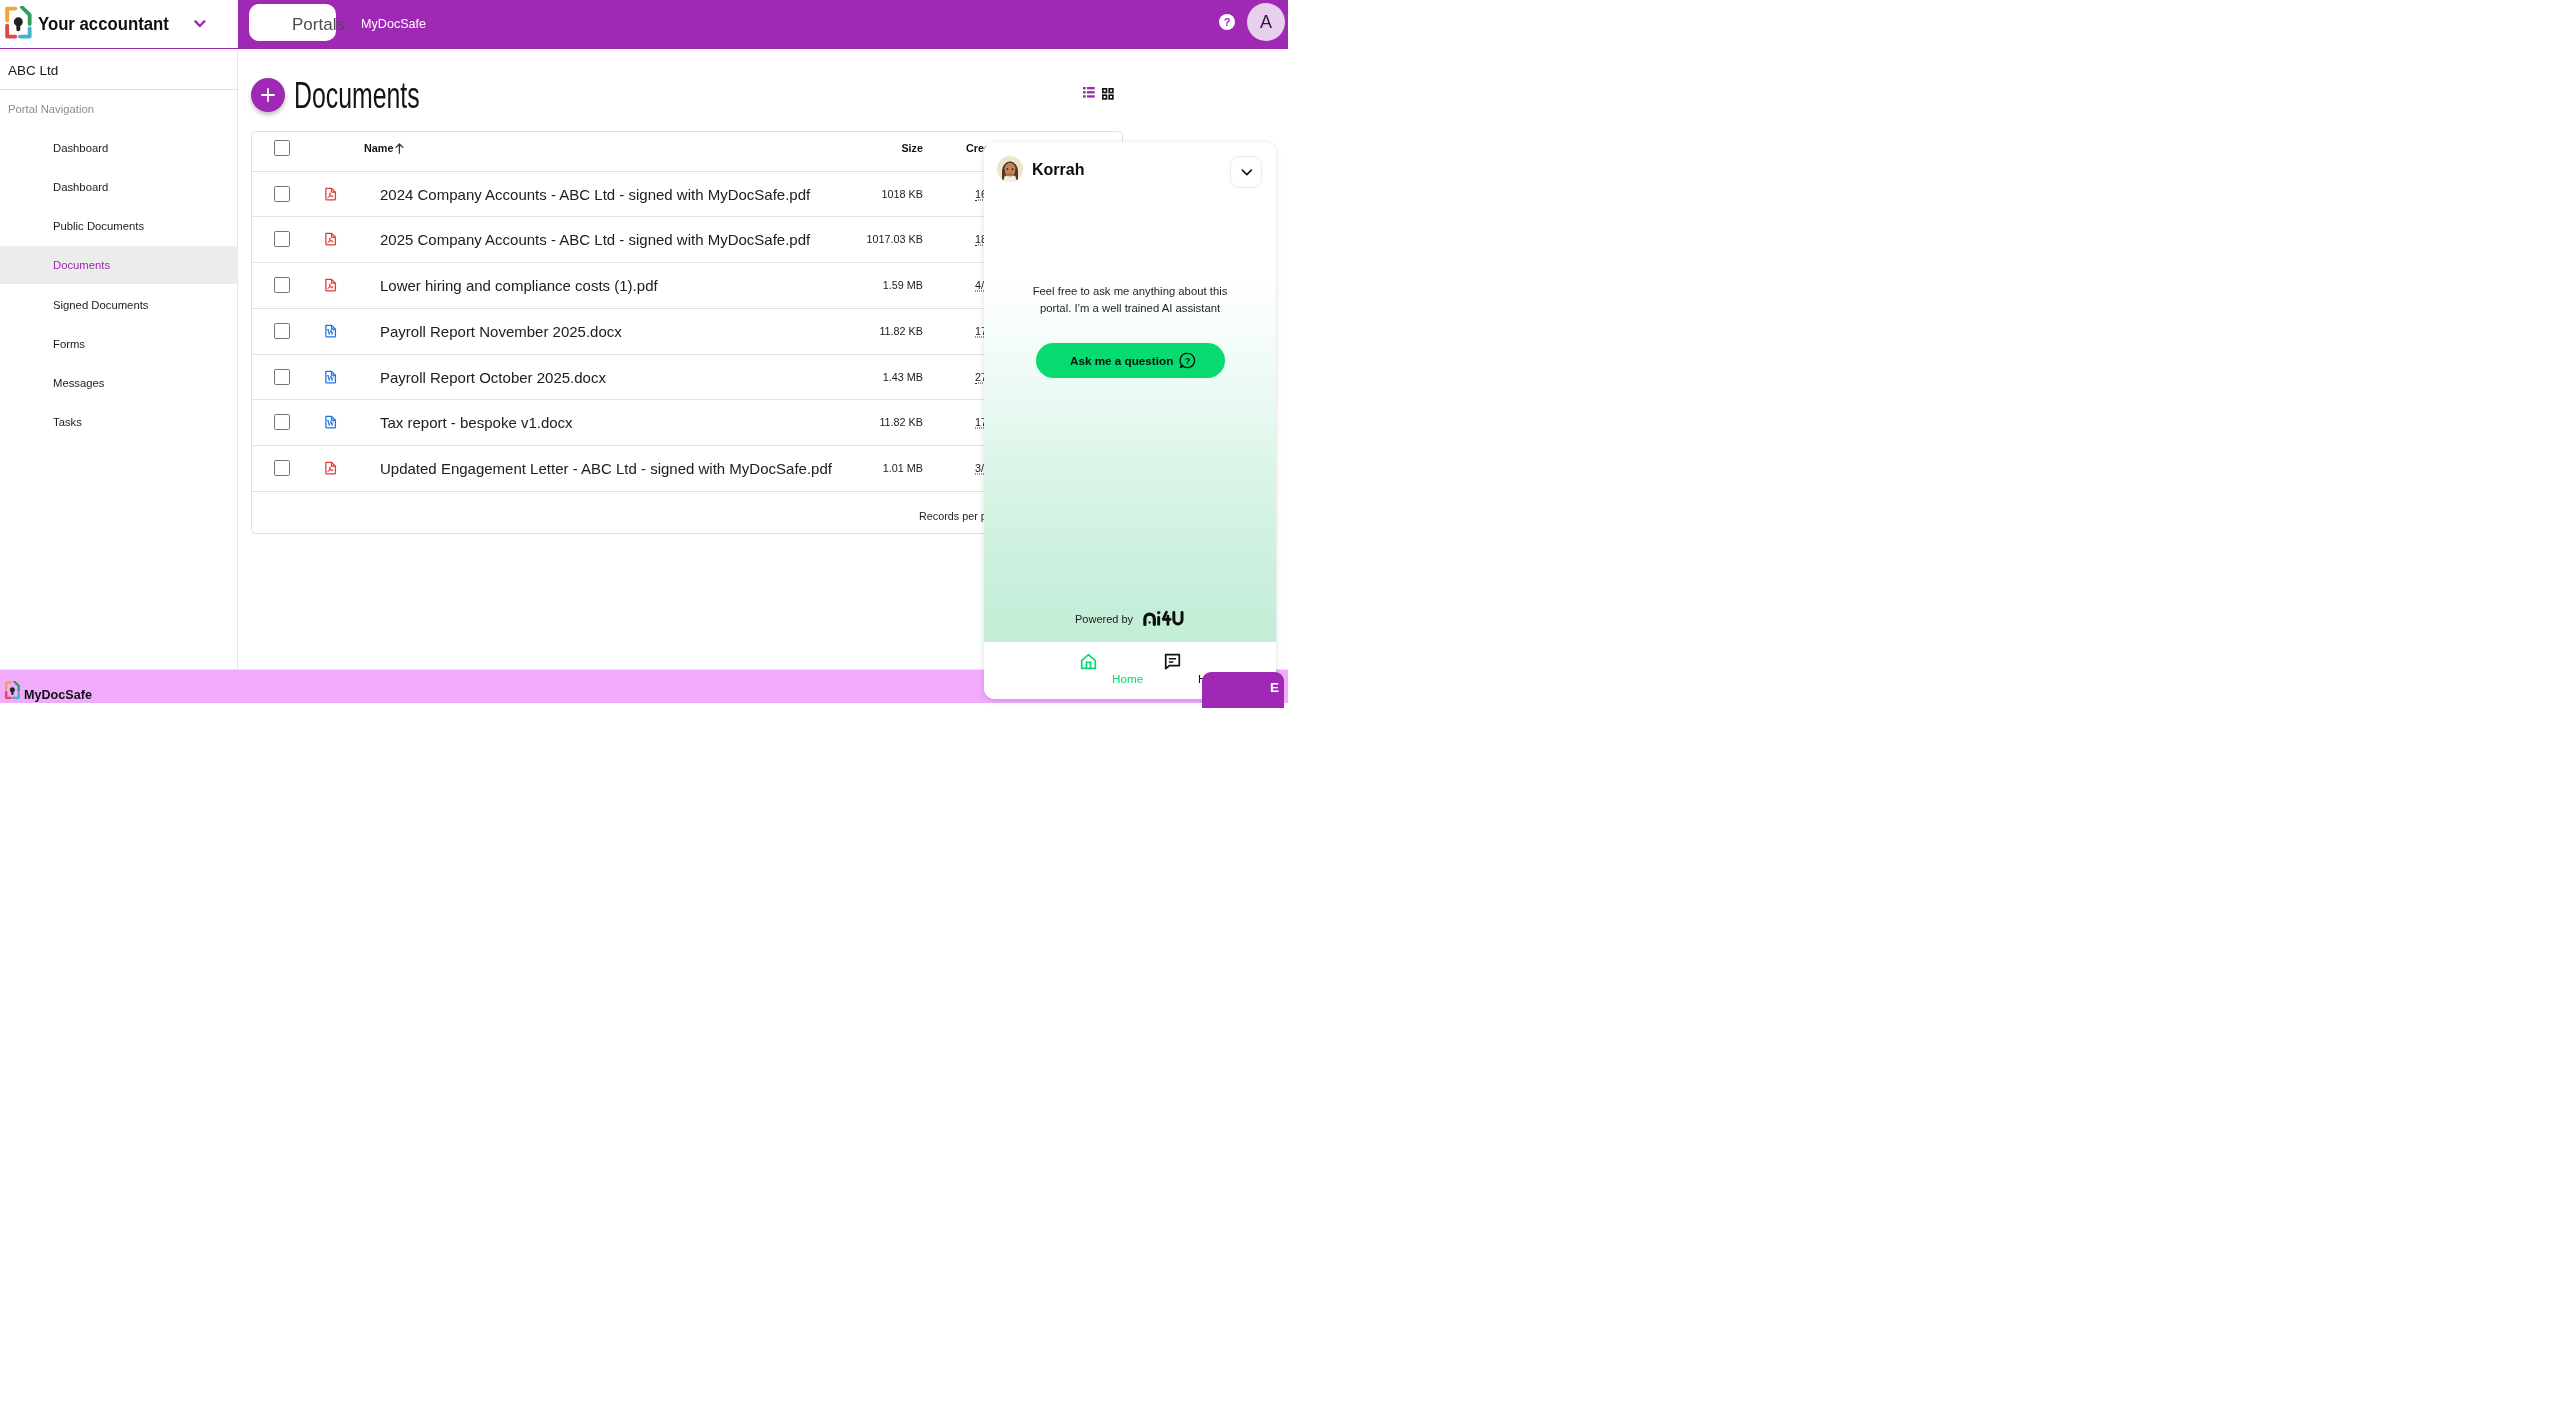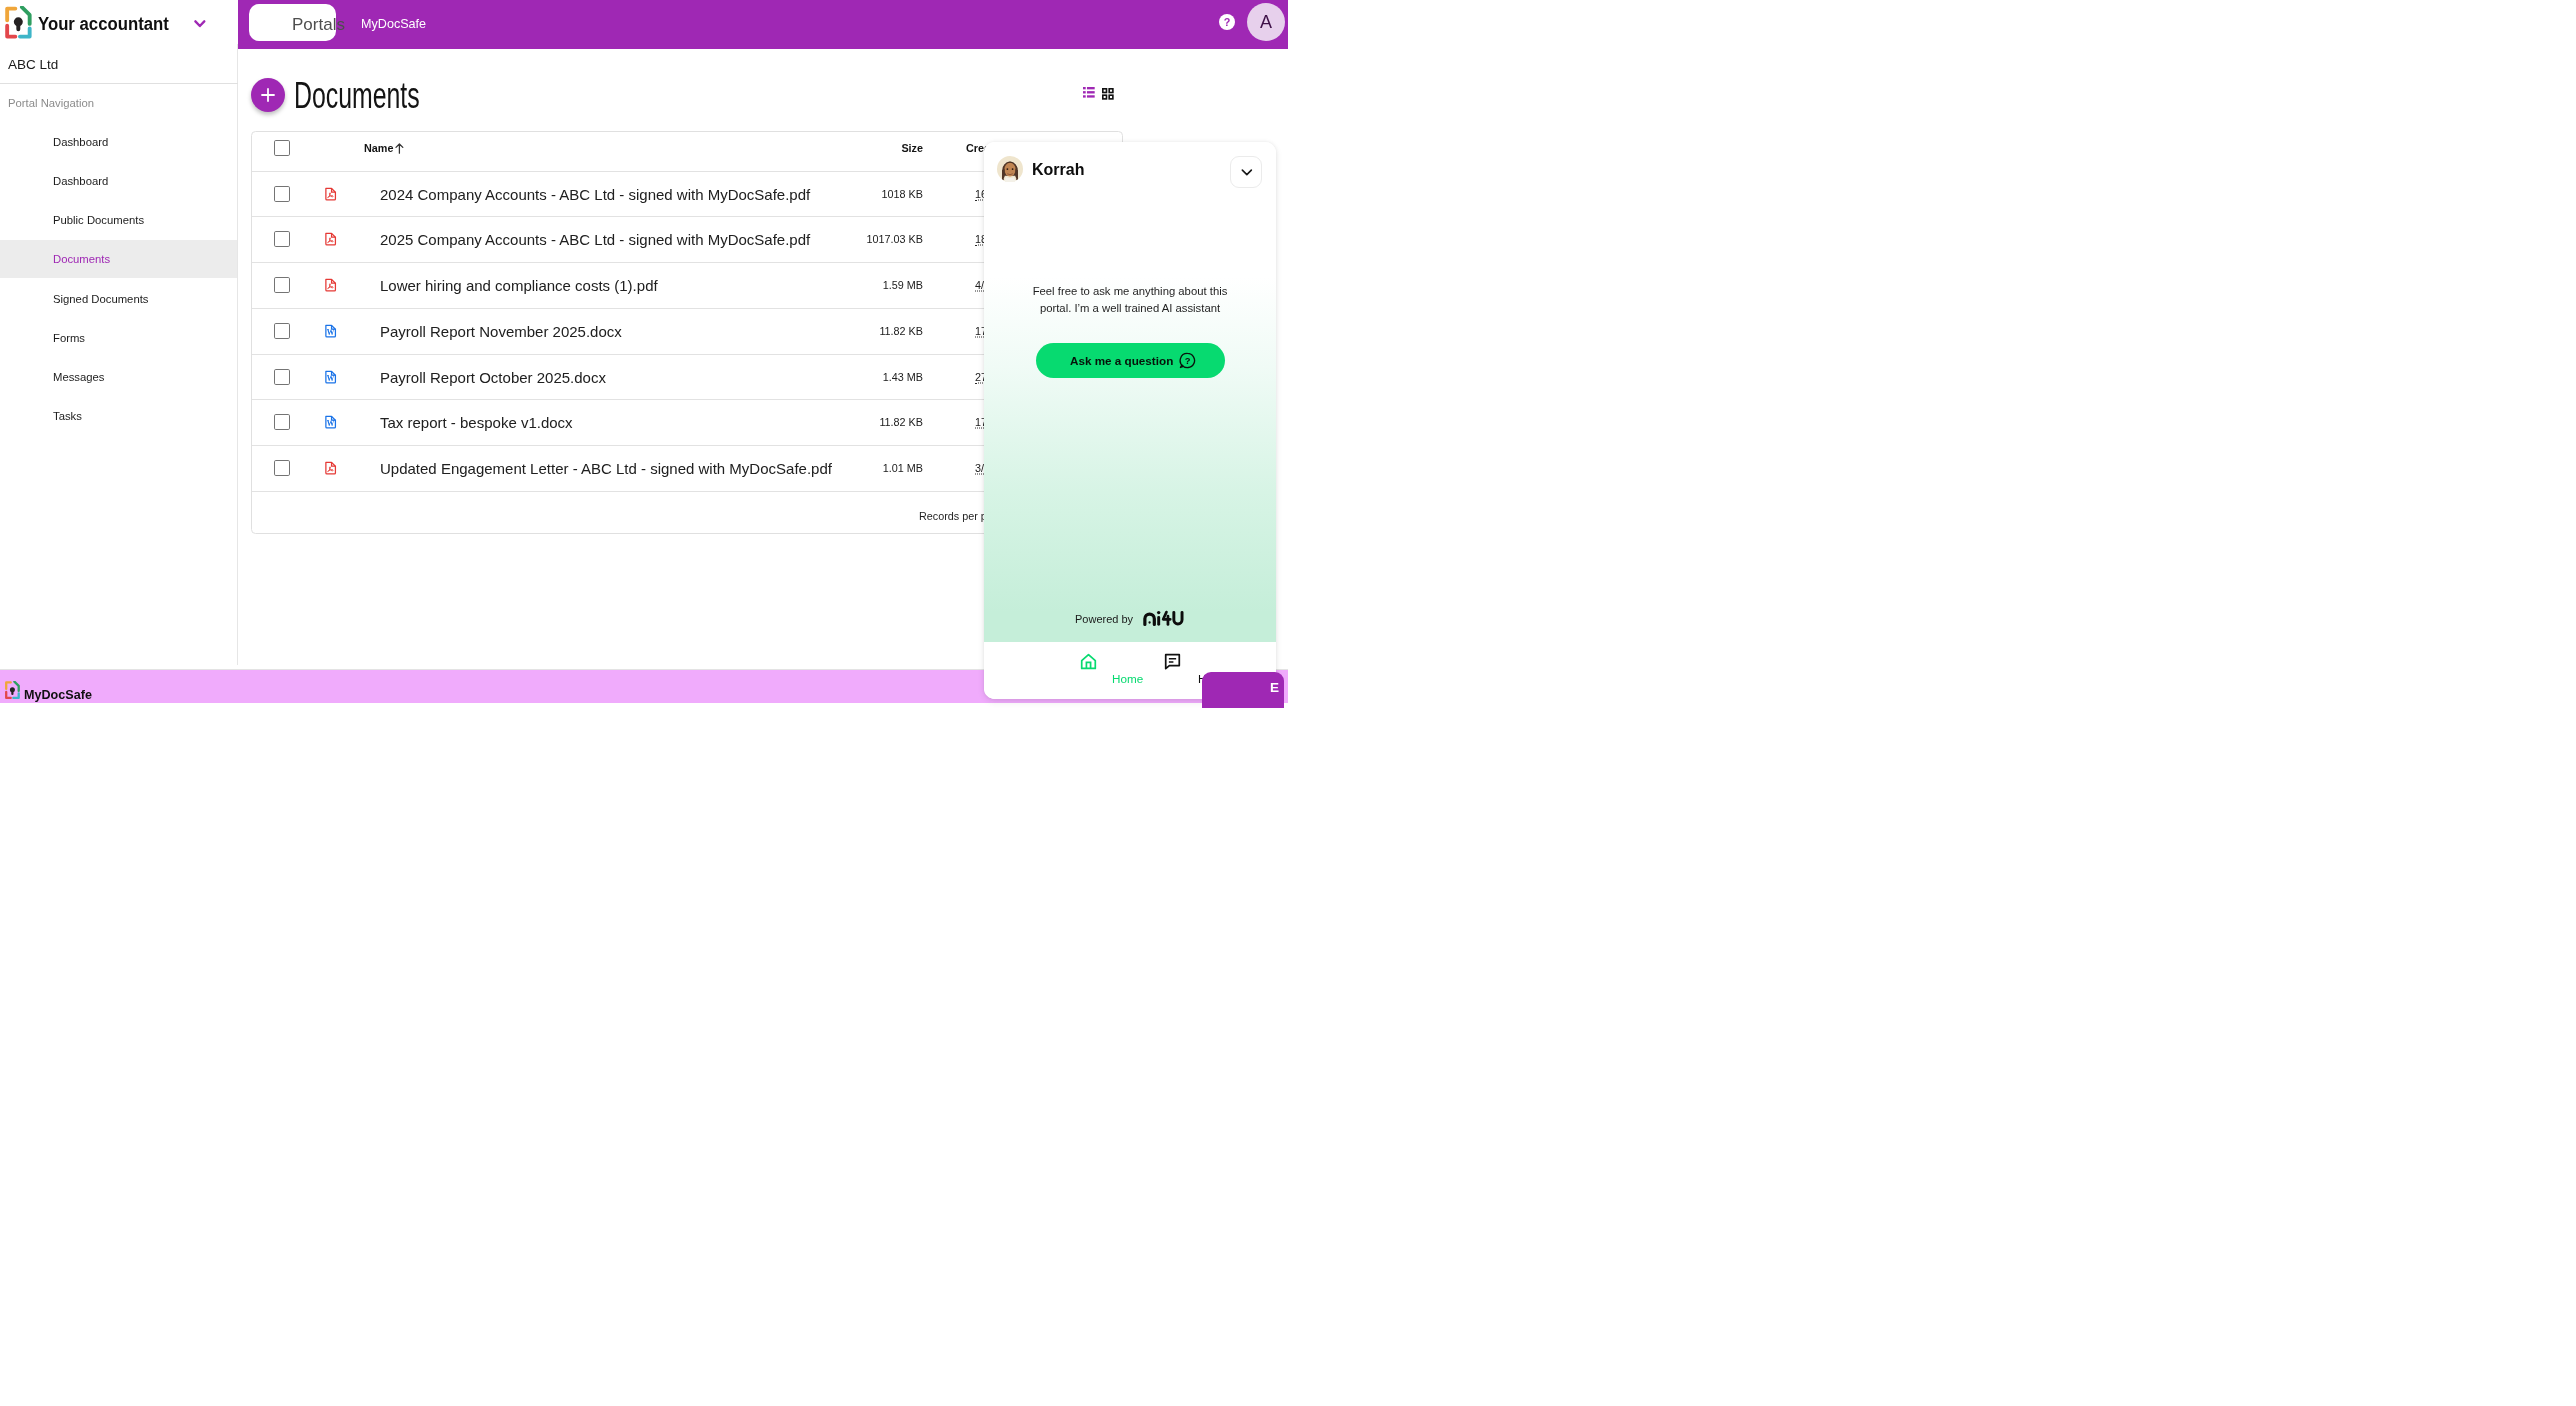--- a/index.html
+++ b/index.html
@@ -11,21 +11,21 @@
   #brandtxt { position:absolute; left:38px; top:11.7px; font-size:18px; font-weight:bold;
     color:#101010; transform:scaleX(.93); transform-origin:0 0; white-space:nowrap; line-height:25px; }
   #pill { position:absolute; left:249px; top:3.6px; width:87px; height:37px; background:#fff;
     border-radius:10px; }
   #pill span { position:absolute; left:0; right:0; top:11.7px; text-align:left; font-size:17px; color:#4e4e4e;margin-left:43px; }
   #sigs { position:absolute; left:361px; top:17px; font-size:12.6px; color:#fff; }
   #help { position:absolute; left:1219px; top:14.2px; width:16px; height:16px; border-radius:50%;
     background:#fff; color:#9f28b4; font-size:10.8px; font-weight:bold; text-align:center; line-height:16px; }
   #avatar { position:absolute; left:1247px; top:3.4px; width:38px; height:38px; border-radius:50%;
     background:#e7d0ec; color:#3f1148; font-size:18px; text-align:center; line-height:38px; }
-  #sidebar { position:absolute; left:0; top:44px; width:238px; height:621px; background:#fff;
+  #sidebar { position:absolute; left:0; top:50px; width:238px; height:621px; background:#fff;
     border-right:0.9px solid #e6e6e6; }
   #abcltd { position:absolute; left:8px; top:12.6px; font-size:13.5px; color:#1a1a1a; }
   #sidediv { position:absolute; left:0; top:39px; width:238px; height:0.9px; background:#e0e0e0; }
   #pnav { position:absolute; left:8px; top:53px; font-size:11.3px; color:#8c8c8c; }
   .mi { position:absolute; left:0; width:237px; height:38px; font-size:11.3px; color:#1c1c1c; }
   .mi span { position:absolute; left:53px; top:50%; transform:translateY(-50%); }
   .mi.sel { background:#ececec; color:#9f28b4; }
   #fab { position:absolute; left:251px; top:78px; width:34px; height:34px; border-radius:50%;
     background:#9f28b4; box-shadow:0 2.7px 4.5px rgba(0,0,0,.25); }
   #docshead { position:absolute; left:294px; top:78px; font-size:36px; color:#141414;

